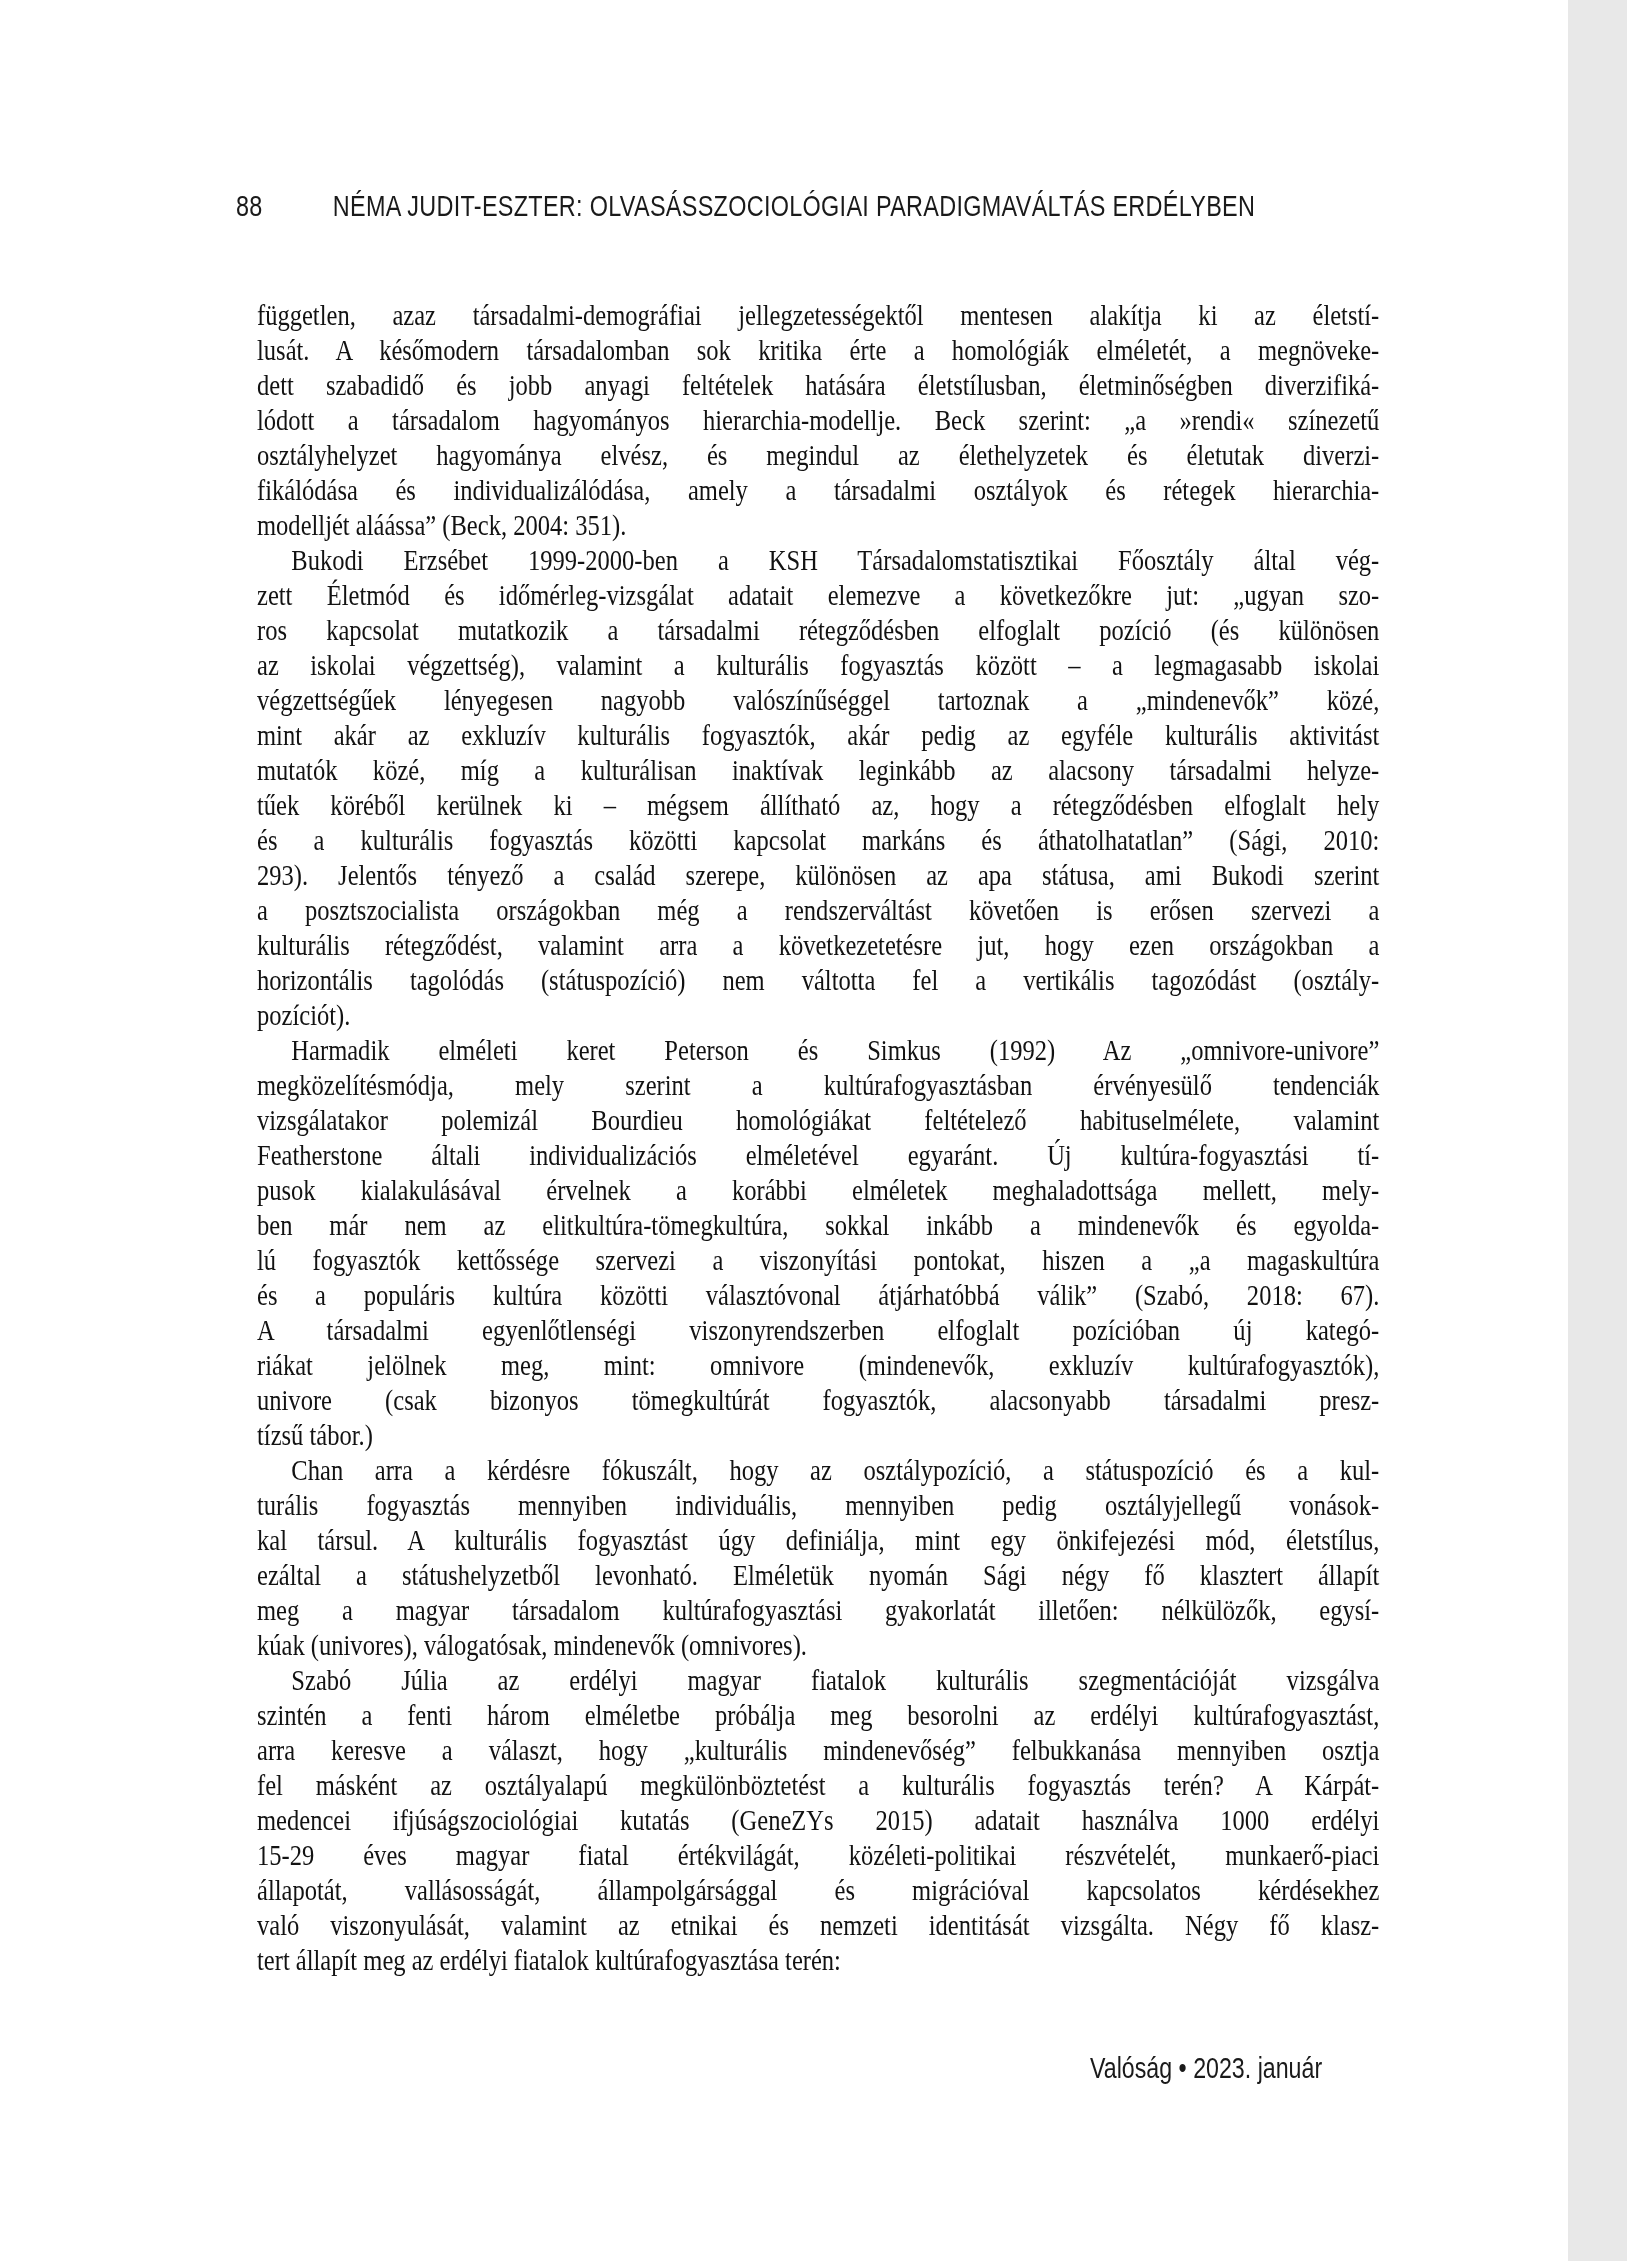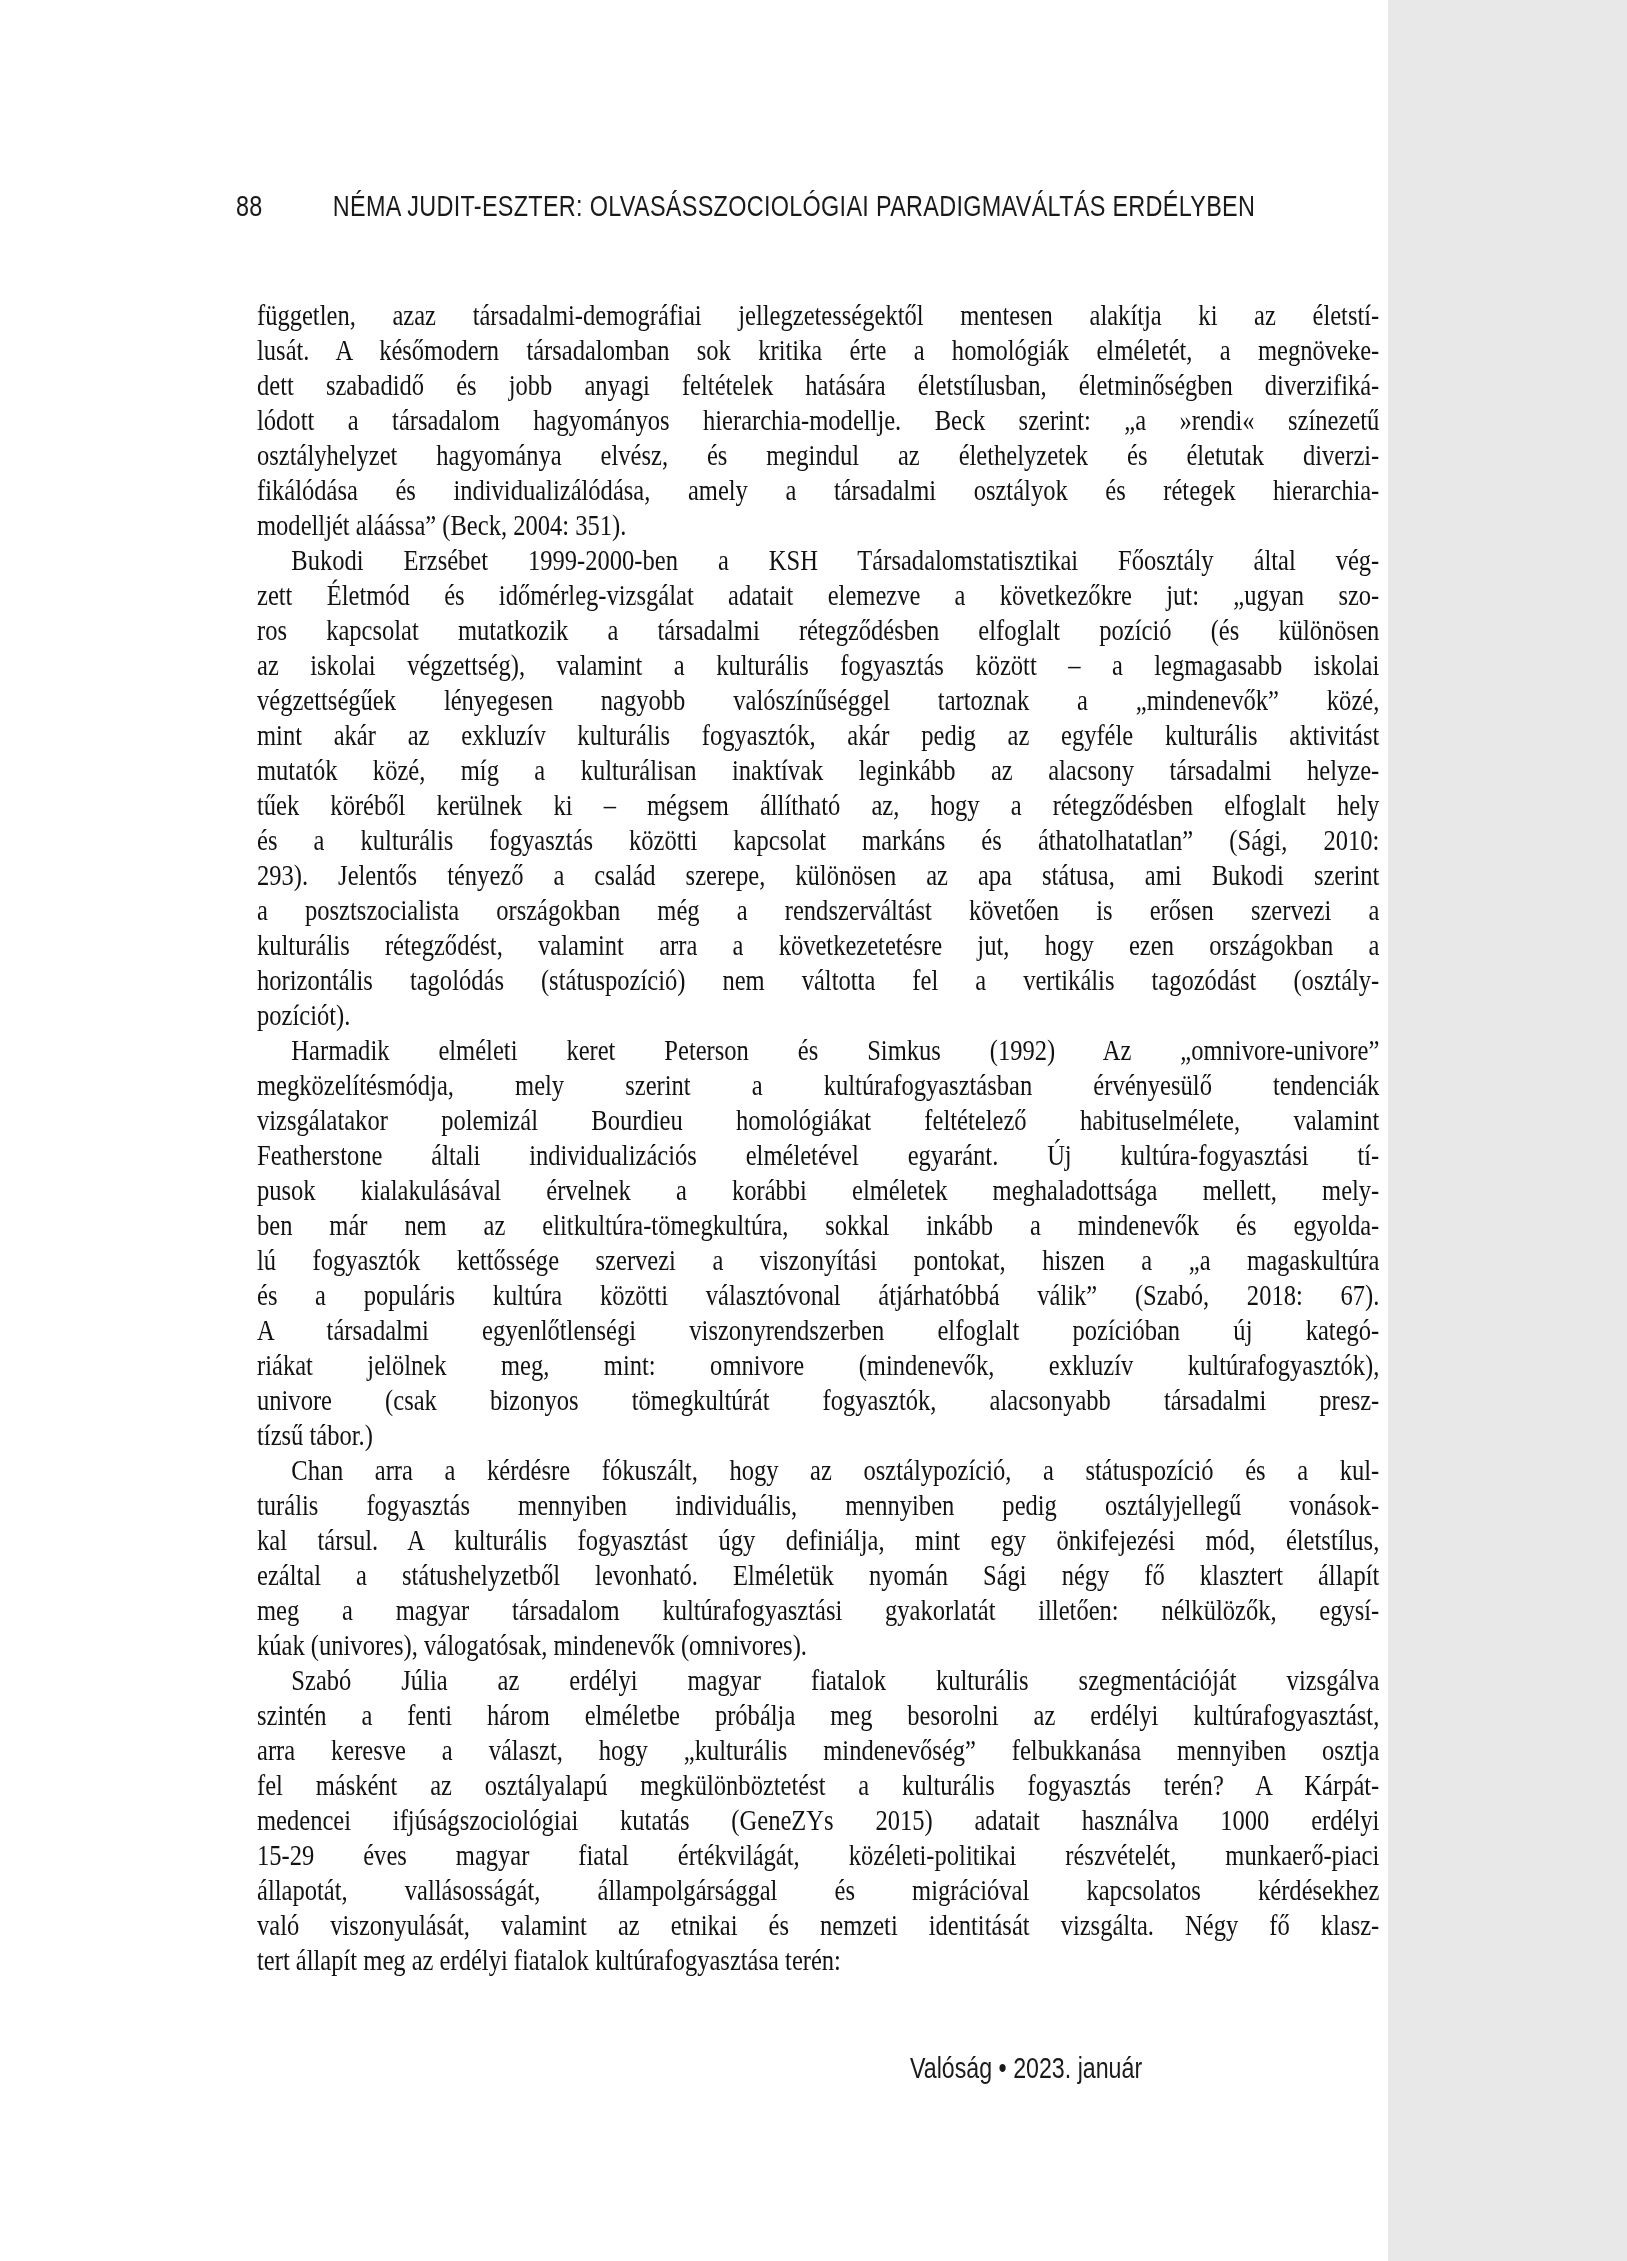--- a/index.html
+++ b/index.html
@@ -2,21 +2,21 @@
 <html lang="hu" style="font-size:12.3px"><head>
 <meta charset="utf-8">
 <style>
   html, body {
     margin: 0;
     padding: 0;
     background: #e8e8e8;
   }
   .page {
     position: relative;
-    width: 1388px;
+    width: 1568px;
     height: 2261px;
     background: #ffffff;
     overflow: hidden;
     color: #151515;
   }
   
   .running-head {
     position: absolute;
     top: 189px;
     left: 236px;

